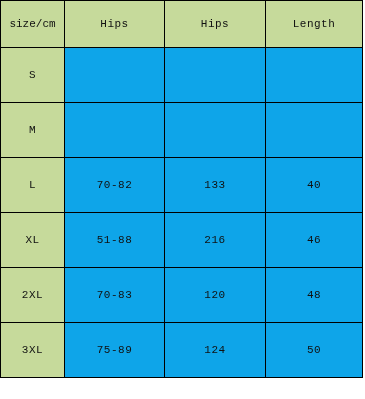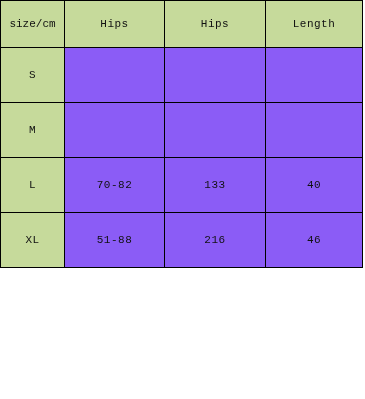--- a/index.html
+++ b/index.html
@@ -42,21 +42,21 @@
     height: 46px;
     background: #c6da9b;
   }
   .size-table tbody tr {
     height: 55px;
   }
   .size-table tbody th.row-head {
     background: #c6da9b;
   }
   .size-table tbody td.data-cell {
-    background: #8b5cf6;
+    background: #0ea5e9;
   }
   .size-table thead th.head-size {
     letter-spacing: 0;
   }
 </style>
 </head>
 <body>
 
 <table class="size-table">
   <colgroup>
@@ -91,14 +91,26 @@
       <td class="data-cell">70-82</td>
       <td class="data-cell">133</td>
       <td class="data-cell">40</td>
     </tr>
     <tr>
       <th class="row-head">XL</th>
       <td class="data-cell">51-88</td>
       <td class="data-cell">216</td>
       <td class="data-cell">46</td>
     </tr>
+    <tr>
+      <th class="row-head">2XL</th>
+      <td class="data-cell">70-83</td>
+      <td class="data-cell">120</td>
+      <td class="data-cell">48</td>
+    </tr>
+    <tr>
+      <th class="row-head">3XL</th>
+      <td class="data-cell">75-89</td>
+      <td class="data-cell">124</td>
+      <td class="data-cell">50</td>
+    </tr>
   </tbody>
 </table>
 
 </body></html>

